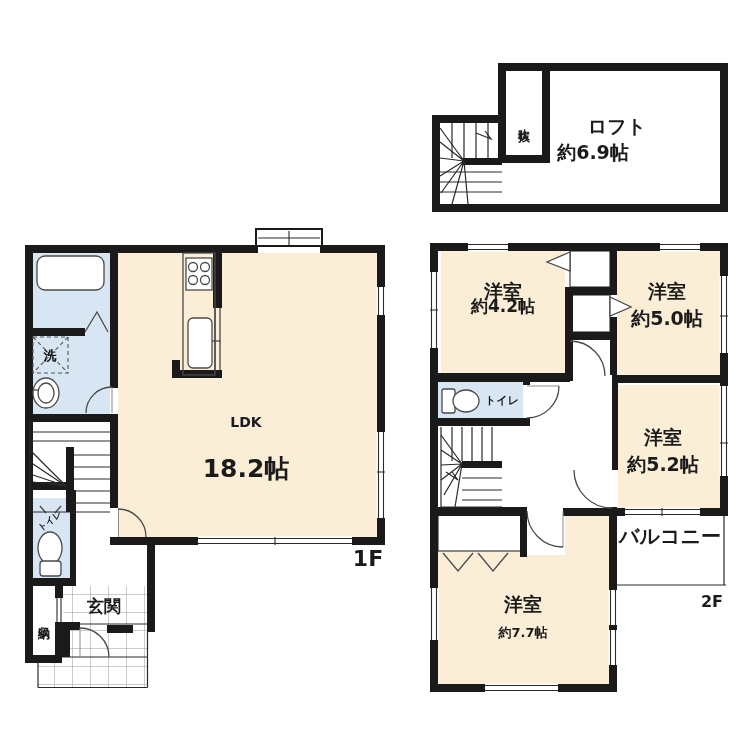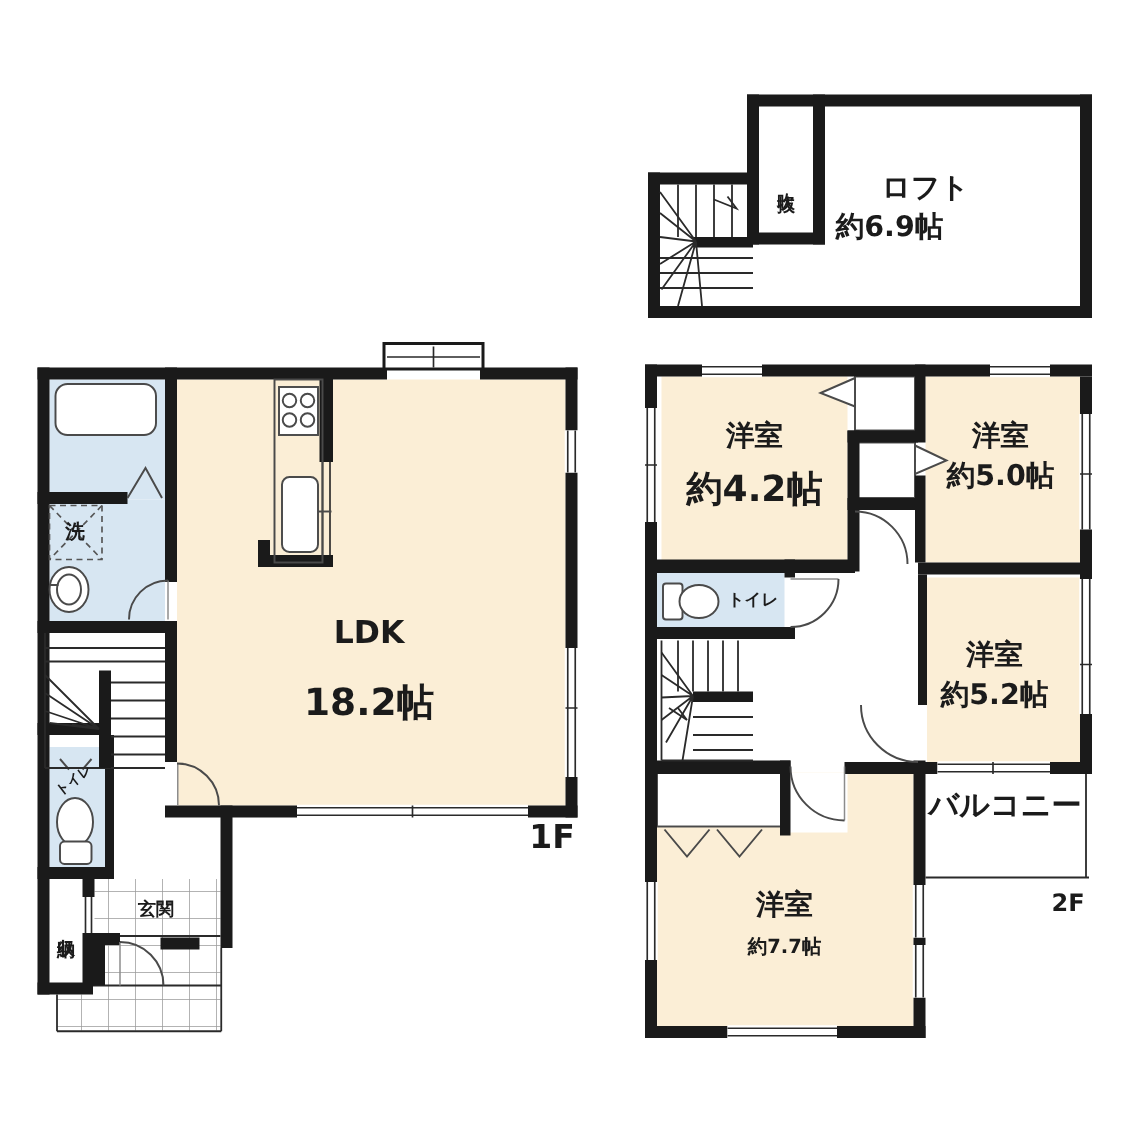--- a/index.html
+++ b/index.html
@@ -255,30 +255,30 @@
       <path class="tlg" d="M563,511 V547"></path>
           <path class="fxn" d="M527,511 A36,36 0 0 0 563,547" stroke="#777"></path>
     </g>
   </g>
 </svg>
 
 <div class="lbl" style="left:617px;top:126px;font-size:19px">ロフト</div>
 <div class="lbl" style="left:593px;top:152px;font-size:19px">約6.9帖</div>
 <div class="lbl v" style="left:524px;top:121px;font-size:12px">吹抜</div>
 
-<div class="lbl" style="left:246px;top:422px;font-size:21px">LDK</div>
+<div class="lbl" style="left:246px;top:422px;font-size:14px">LDK</div>
 <div class="lbl" style="left:246px;top:468px;font-size:25px">18.2帖</div>
 <div class="lbl" style="left:368px;top:559px;font-size:22px">1F</div>
 <div class="lbl" style="left:50px;top:355px;font-size:13px">洗</div>
 <div class="lbl rot" style="left:50px;top:521px;font-size:9px">トイレ</div>
-<div class="lbl" style="left:104px;top:606px;font-size:12px">玄関</div>
+<div class="lbl" style="left:104px;top:606px;font-size:17px">玄関</div>
 <div class="lbl v" style="left:44px;top:618px;font-size:12px">収納</div>
 
 <div class="lbl" style="left:503px;top:291px;font-size:19px">洋室</div>
-<div class="lbl" style="left:503px;top:326px;font-size:24px">約4.2帖</div>
+<div class="lbl" style="left:503px;top:306px;font-size:17px">約4.2帖</div>
 <div class="lbl" style="left:667px;top:291px;font-size:19px">洋室</div>
 <div class="lbl" style="left:667px;top:318px;font-size:19px">約5.0帖</div>
 <div class="lbl" style="left:663px;top:437px;font-size:19px">洋室</div>
 <div class="lbl" style="left:663px;top:464px;font-size:19px">約5.2帖</div>
 <div class="lbl" style="left:523px;top:604px;font-size:19px">洋室</div>
 <div class="lbl" style="left:523px;top:632px;font-size:13px">約7.7帖</div>
 <div class="lbl" style="left:670px;top:536px;font-size:20px">バルコニー</div>
 <div class="lbl" style="left:502px;top:400px;font-size:11px">トイレ</div>
 <div class="lbl" style="left:712px;top:602px;font-size:16px">2F</div>
 </div>

